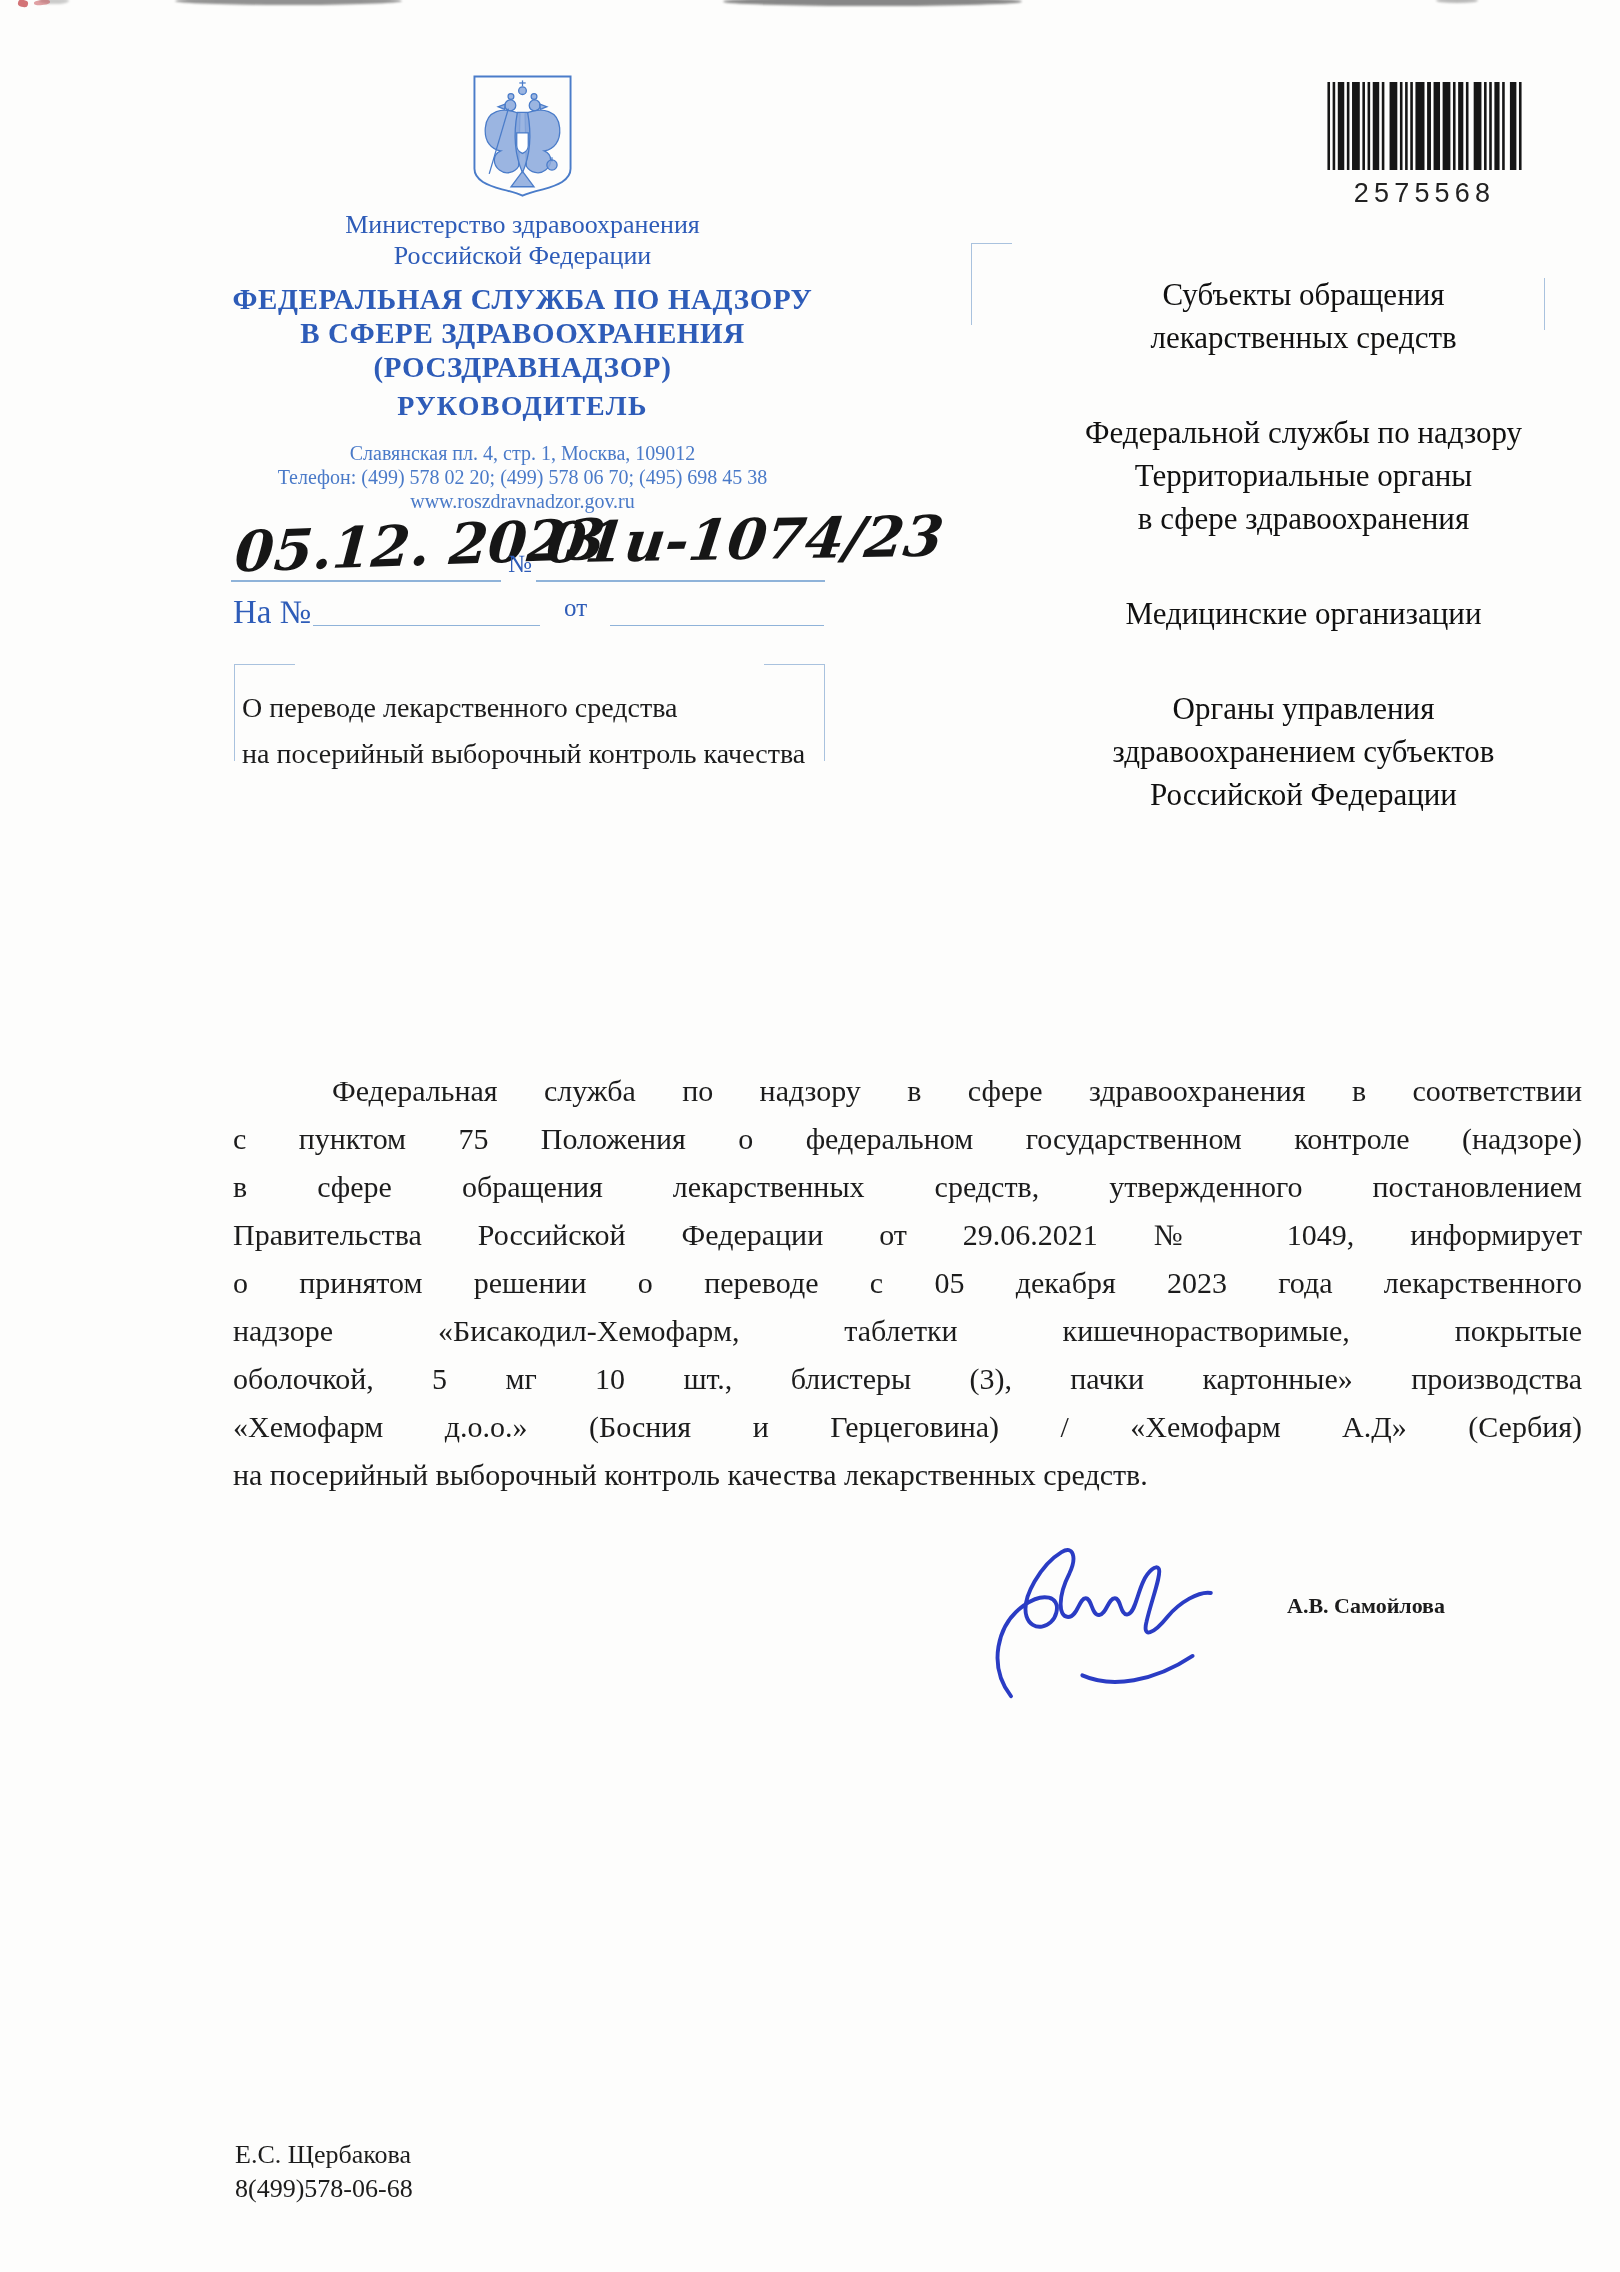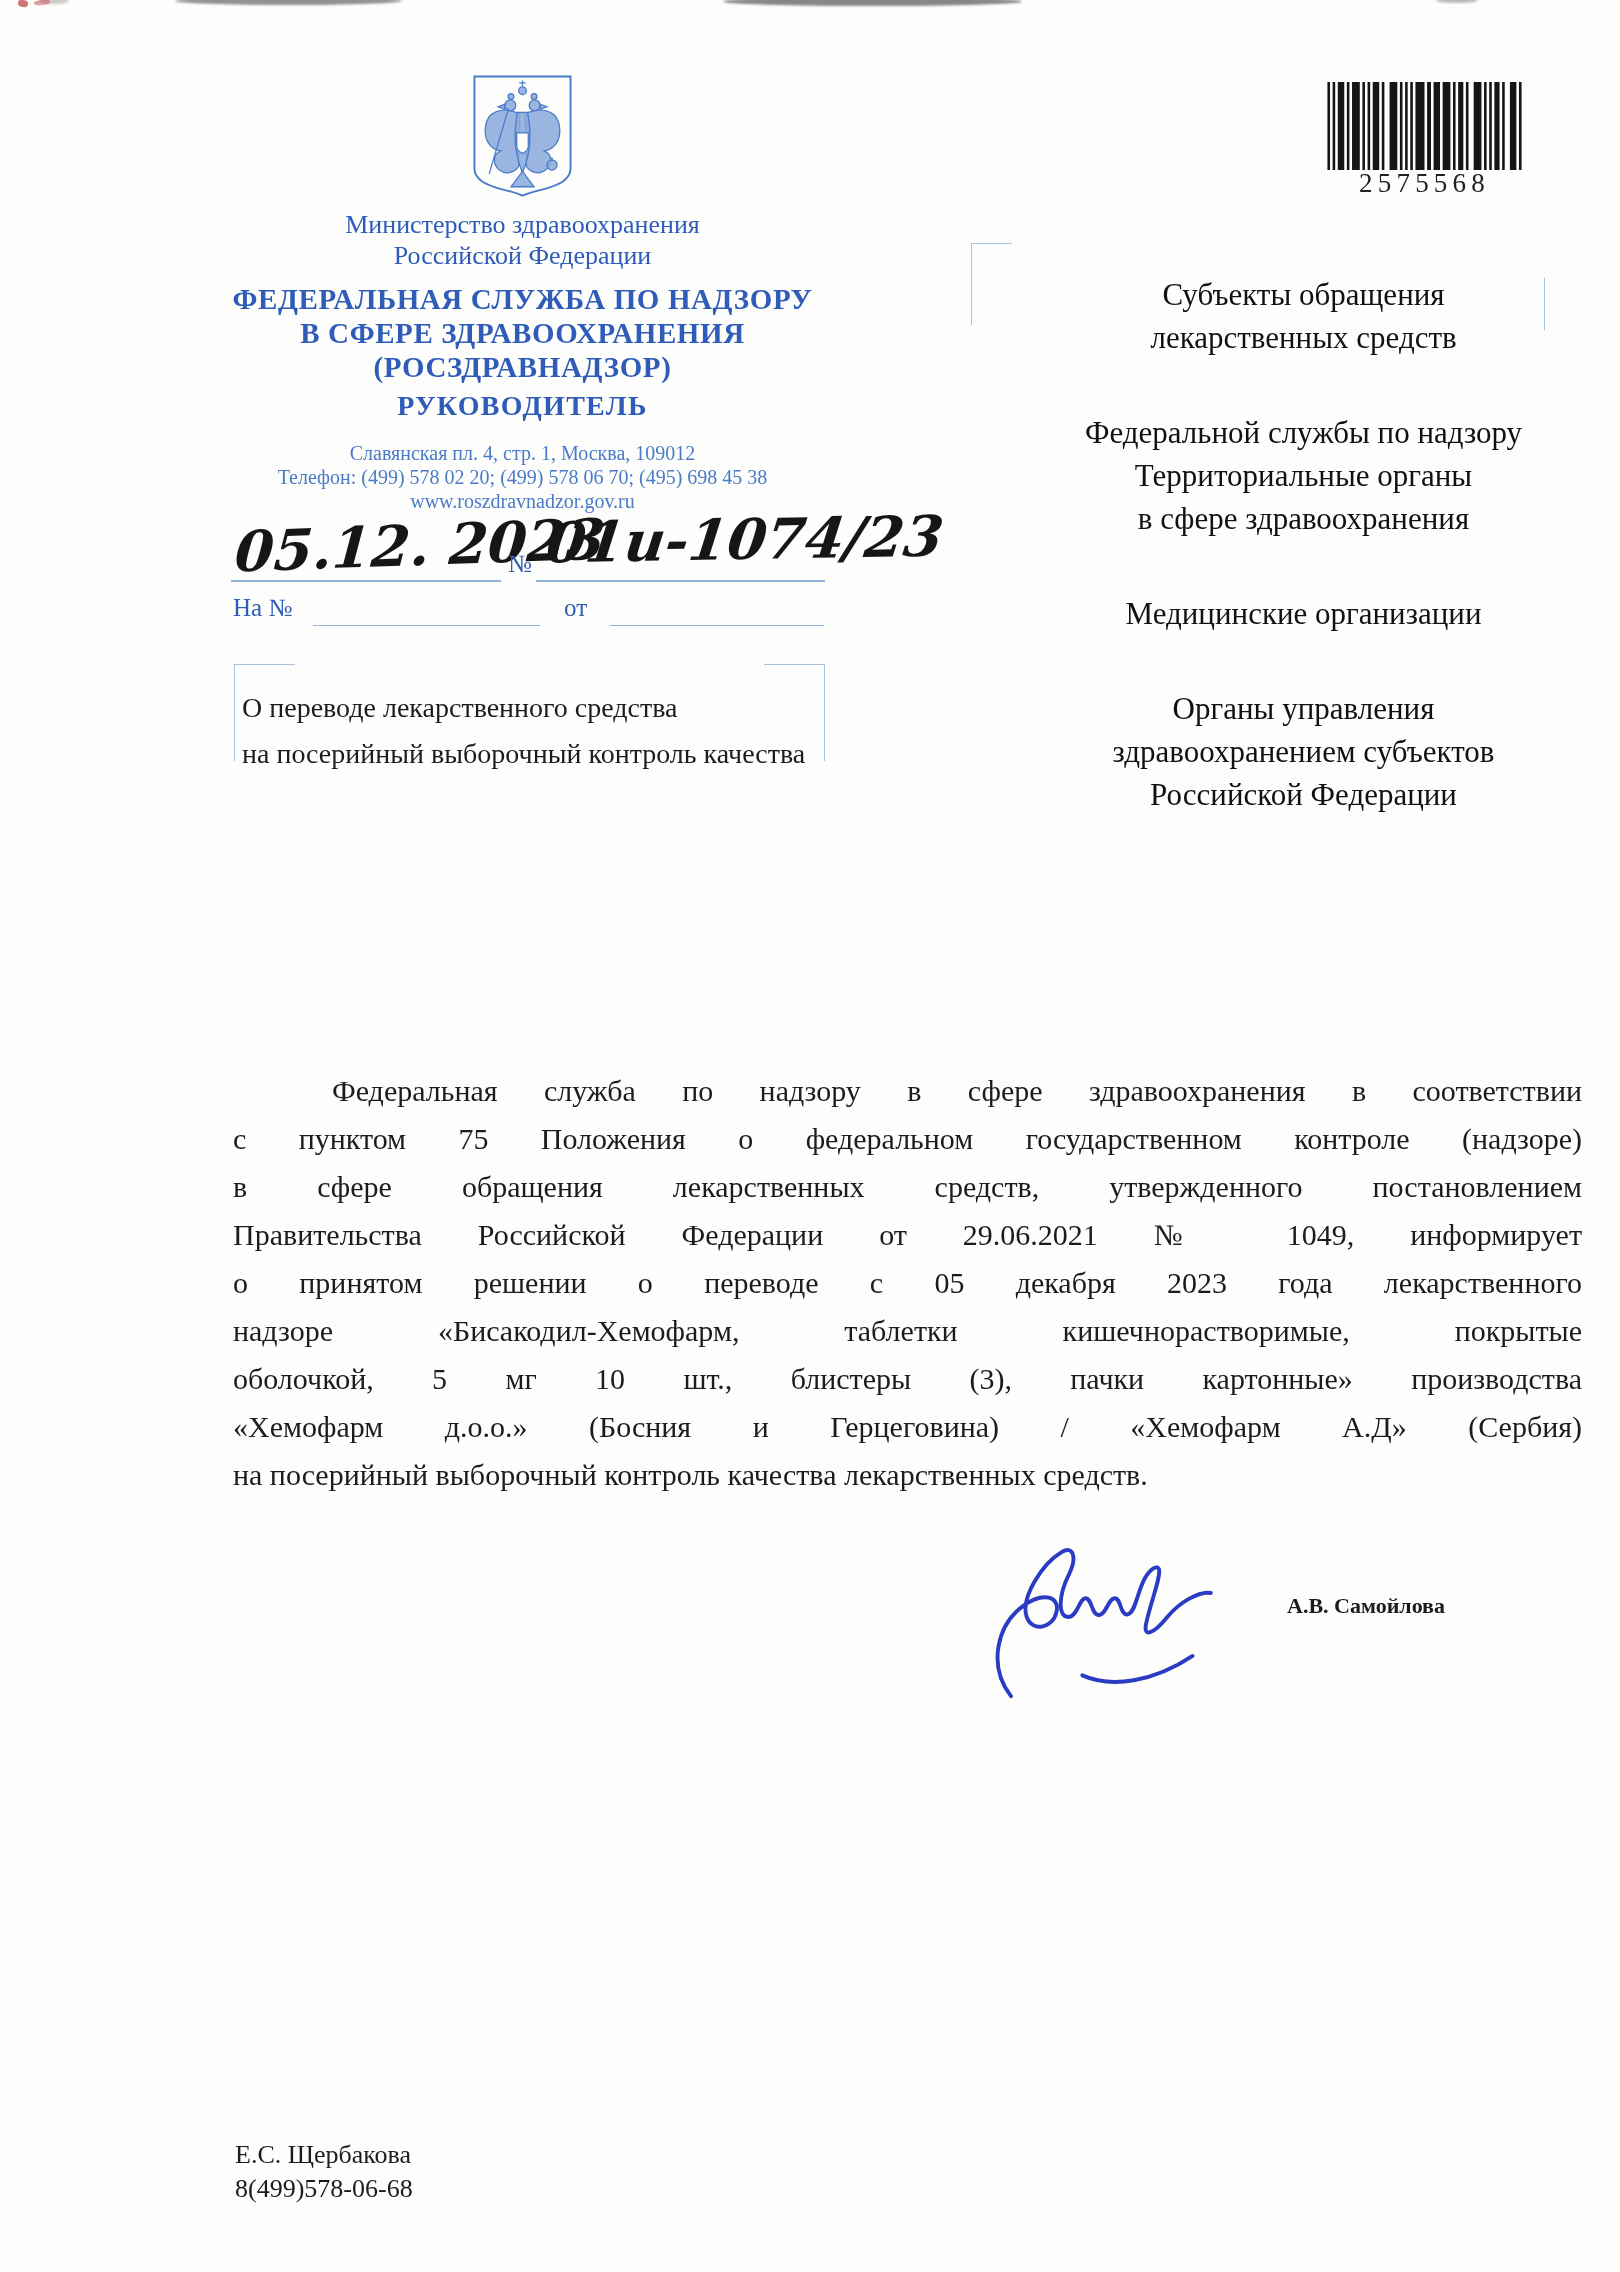--- a/index.html
+++ b/index.html
@@ -26,39 +26,39 @@
 
   
   .hand{position:absolute;font-family:"DejaVu Serif",serif;font-style:italic;font-weight:600;
         color:#161616;white-space:nowrap;}
   .hand-date{left:235px;top:512px;font-size:56px;transform:rotate(-2deg) skewX(-6deg);}
   .hand-num{left:547px;top:506px;font-size:56px;transform:rotate(-1deg) skewX(-8deg);}
   .no-sign{position:absolute;left:508px;top:550px;font-size:25px;color:#2e5cb8;}
   .rule{position:absolute;height:1.9px;background:#8fb3d9;}
   .rule.date-u{left:231px;top:580px;width:270px;}
   .rule.num-u{left:536px;top:580px;width:289px;}
-  .na-label{position:absolute;left:233px;top:594px;font-size:25px;color:#2e5cb8;}
+  .na-label{position:absolute;left:233px;top:594px;font-size:33px;color:#2e5cb8;}
   .ot-label{position:absolute;left:564px;top:594px;font-size:25px;color:#2e5cb8;}
   .rule.na-u{left:313px;top:625px;width:227px;height:1.3px;}
   .rule.ot-u{left:610px;top:625px;width:214px;height:1.3px;}
 
   
   .brkt{position:absolute;border:0 solid #a9c2de;}
   .subj-bl{left:234px;top:664px;width:60px;height:96px;border-top-width:1.3px;border-left-width:1.3px;}
   .subj-br{left:764px;top:664px;width:60px;height:96px;border-top-width:1.3px;border-right-width:1.3px;}
   .rcp-bl{left:971px;top:243px;width:40px;height:81px;border-top-width:1.3px;border-left-width:1.3px;}
   .rcp-tick{position:absolute;left:1544px;top:278px;width:1.3px;height:52px;background:#a9c2de;}
 
   
   .subject{position:absolute;left:242px;top:685px;width:676px;font-size:28px;line-height:46px;}
 
   
   .barcode{position:absolute;left:1327px;top:82px;}
-  .barcode-num{position:absolute;left:1327px;top:168px;width:195px;text-align:center;
-               font-family:Liberation Serif, serif;font-size:27px;letter-spacing:5.2px;color:#222;}
+  .barcode-num{position:absolute;left:1327px;top:178px;width:195px;text-align:center;
+               font-family:Liberation Sans, sans-serif;font-size:27px;letter-spacing:5.2px;color:#222;}
 
   
   .recipients{position:absolute;left:1006px;top:273px;width:595px;text-align:center;
               font-size:31px;line-height:43px;color:#111;}
   .rcp-group{margin-bottom:52px;}
 
   
   .body-block{position:absolute;left:233px;top:1067px;width:1349px;font-size:30px;}
   .body-line{line-height:48px;text-align:justify;text-align-last:justify;white-space:normal;font-family:Liberation Serif, serif;}
   .body-line.first{padding-left:99px;}

